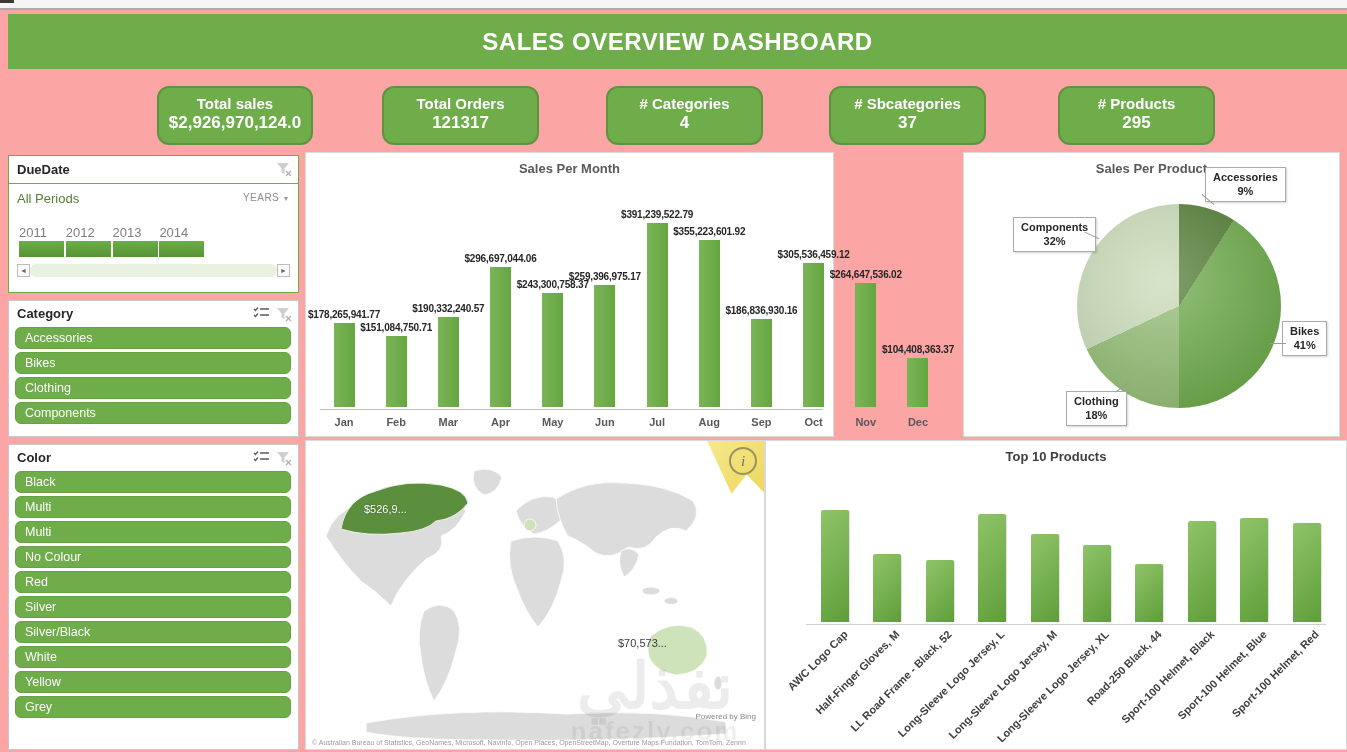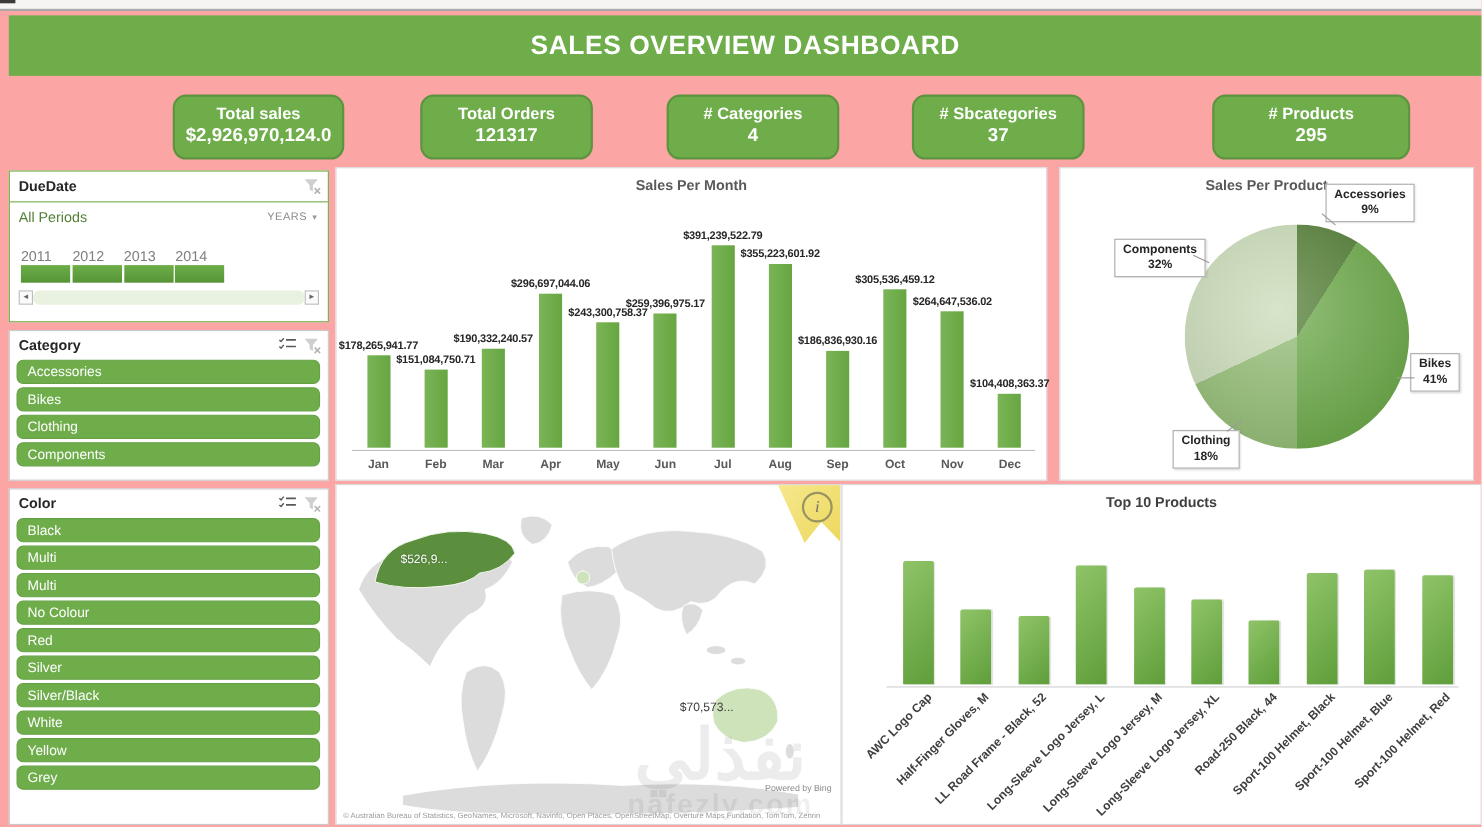--- a/index.html
+++ b/index.html
@@ -103,21 +103,21 @@
         <div class="kpi-value">121317</div>
       </div>
       <div class="kpi-card" style="left: 606px; width: 157px;">
         <div class="kpi-label"># Categories</div>
         <div class="kpi-value">4</div>
       </div>
       <div class="kpi-card" style="left: 829px; width: 157px;">
         <div class="kpi-label"># Sbcategories</div>
         <div class="kpi-value">37</div>
       </div>
-      <div class="kpi-card" style="left: 1102px; width: 180px;">
+      <div class="kpi-card" style="left: 1058px; width: 157px;">
         <div class="kpi-label"># Products</div>
         <div class="kpi-value">295</div>
       </div>
     </div>
 
   <div class="panel green-border" style="left:8px;top:155px;width:291px;height:138px;">
     <div class="dd-header">
       <span>DueDate</span>
       <span class="slicer-icons">
         <svg width="16" height="16" viewBox="0 0 16 16">
@@ -197,21 +197,21 @@
         <div class="slicer-item" style="top: 101px;">No Colour</div>
         <div class="slicer-item" style="top: 126px;">Red</div>
         <div class="slicer-item" style="top: 151px;">Silver</div>
         <div class="slicer-item" style="top: 176px;">Silver/Black</div>
         <div class="slicer-item" style="top: 201px;">White</div>
         <div class="slicer-item" style="top: 226px;">Yellow</div>
         <div class="slicer-item" style="top: 251px;">Grey</div>
       </div>
   </div>
 
-  <div class="panel" style="left:305px;top:152px;width:647px;height:285px;">
+  <div class="panel" style="left:305px;top:152px;width:529px;height:285px;">
     <div class="chart-title">Sales Per Month</div>
     <div id="month-area" style="position:absolute;inset:0;">
         <div class="mbar" style="left: 27.5px; height: 84px; bottom: 29px;"></div>
         <div class="mval" style="left: 38px; bottom: 116px;">$178,265,941.77</div>
         <div class="mmonth" style="left: 38px;">Jan</div>
         <div class="mbar" style="left: 79.68px; height: 71px; bottom: 29px;"></div>
         <div class="mval" style="left: 90.18px; bottom: 103px;">$151,084,750.71</div>
         <div class="mmonth" style="left: 90.18px;">Feb</div>
         <div class="mbar" style="left: 131.86px; height: 90px; bottom: 29px;"></div>
         <div class="mval" style="left: 142.36px; bottom: 122px;">$190,332,240.57</div>

